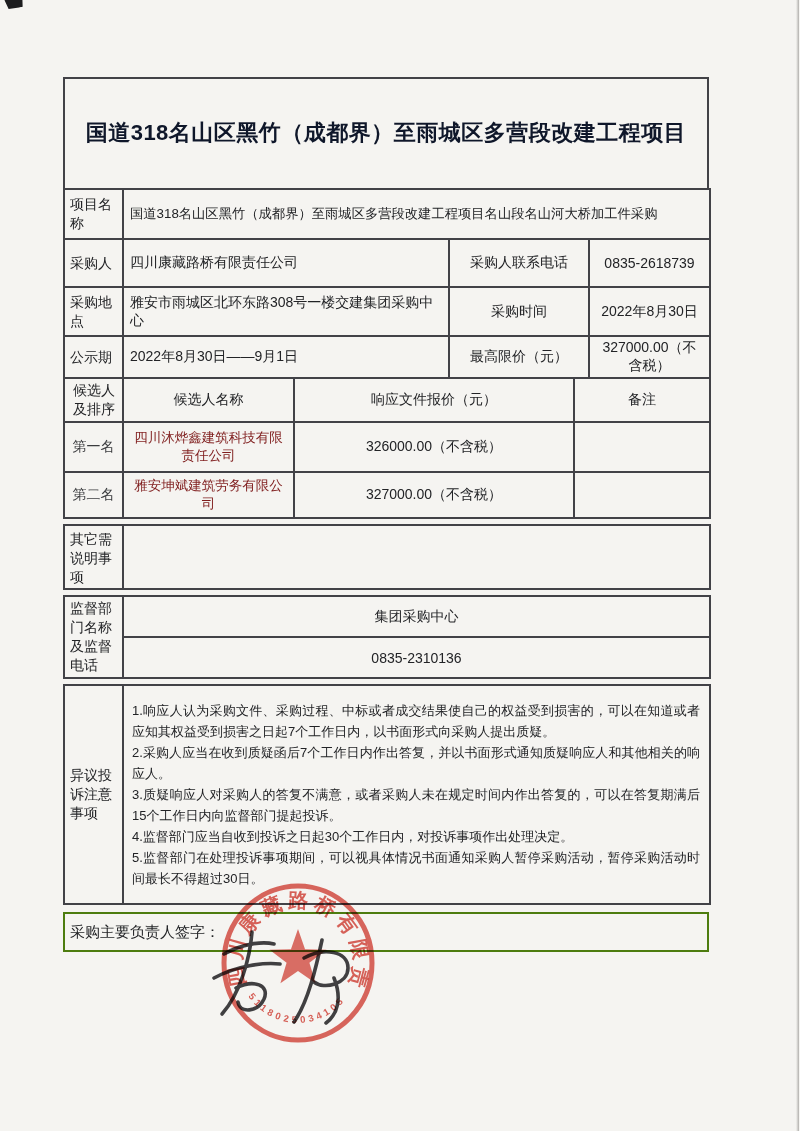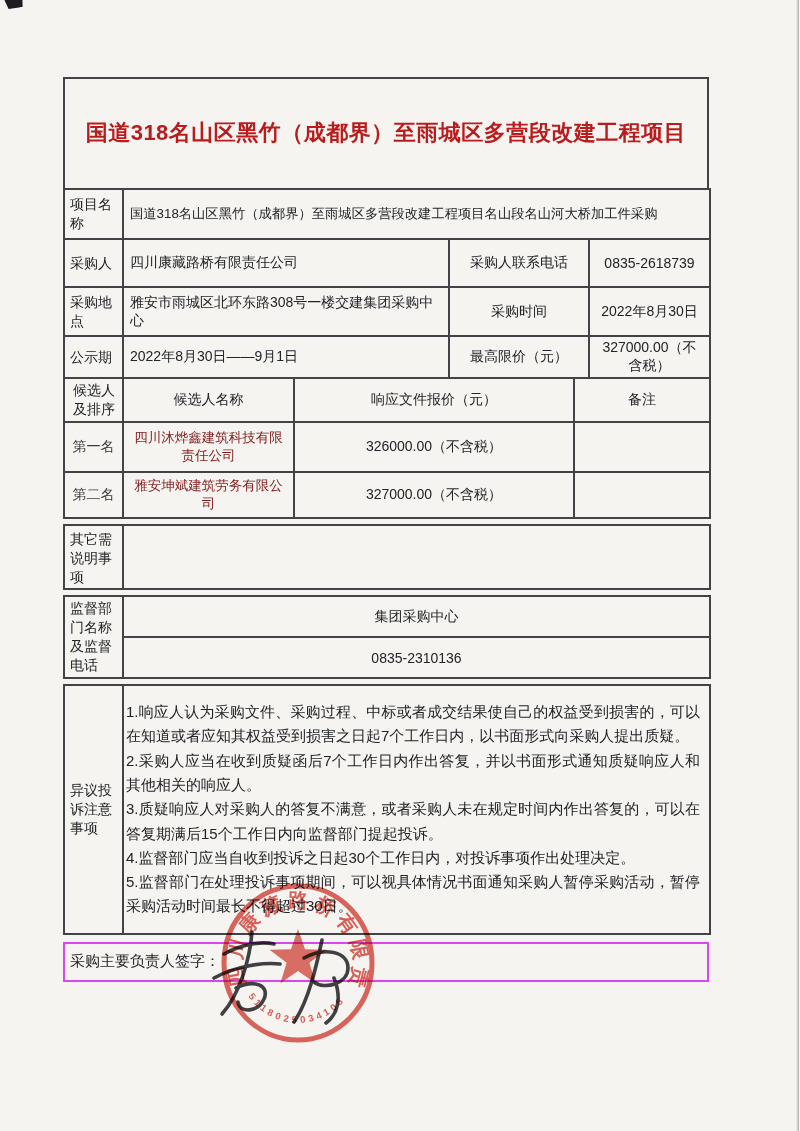--- a/index.html
+++ b/index.html
@@ -21,21 +21,21 @@
     background:#1d1d1f;
     transform:rotate(-18deg);
     clip-path:polygon(0 0,100% 0,78% 100%,8% 85%);
   }
   .doc{position:absolute;left:63px;top:77px;width:646px;}
 
   .titlebox{
     box-sizing:border-box;border:2px solid #424247;height:113px;
     display:flex;justify-content:center;align-items:center;
     text-align:center;font-weight:700;font-size:22px;line-height:1.55;
-    letter-spacing:.5px;color:#b91c1c;
+    letter-spacing:.5px;color:#0f172a;
   }
 
   table{border-collapse:collapse;table-layout:fixed;width:646px;margin-top:-2px;}
   td{border:2px solid #424247;padding:2px 6px;font-size:14px;vertical-align:middle;box-sizing:border-box;}
   td.lab{text-align:left;padding-left:5px;line-height:1.35;}
   td.ctr{text-align:center;}
   td.val{text-align:left;}
 
   .gap{height:5px;}
 
@@ -52,27 +52,27 @@
   .r-chead td{height:42px;text-align:center;}
   .r-c1 td{height:50px;} .r-c2 td{height:46px;}
   .r-c1 .name,.r-c2 .name{text-align:center;font-size:13.5px;line-height:1.35;color:#7f1d1d;}
   .r-c1 .rank,.r-c2 .rank{text-align:center;color:#3a3b3e;}
 
   .t-other td{height:54px;}
   .t-other td.lab{vertical-align:top;padding-top:4px;}
   .t-sup .sub td{height:39px;}
 
   .t-obj td.content{
-    padding:14px 9px 14px 2px;font-size:15px;line-height:1.62;
+    padding:14px 9px 14px 8px;font-size:13px;line-height:1.62;
     text-align:justify;vertical-align:middle;height:199px;
   }
   .t-obj p{margin:0;}
 
   .sigrow{
-    box-sizing:border-box;border:2px solid #d946ef;height:40px;margin-top:7px;
+    box-sizing:border-box;border:2px solid #4d7c0f;height:40px;margin-top:7px;
     display:flex;align-items:center;font-size:15px;padding-left:5px;
   }
 
   .stampwrap{position:absolute;left:212px;top:877px;mix-blend-mode:multiply;opacity:.93;}
   .sigwrap{position:absolute;left:196px;top:916px;mix-blend-mode:multiply;opacity:.9;}
 </style>
 </head>
 <body>
 
 <div class="paper">

